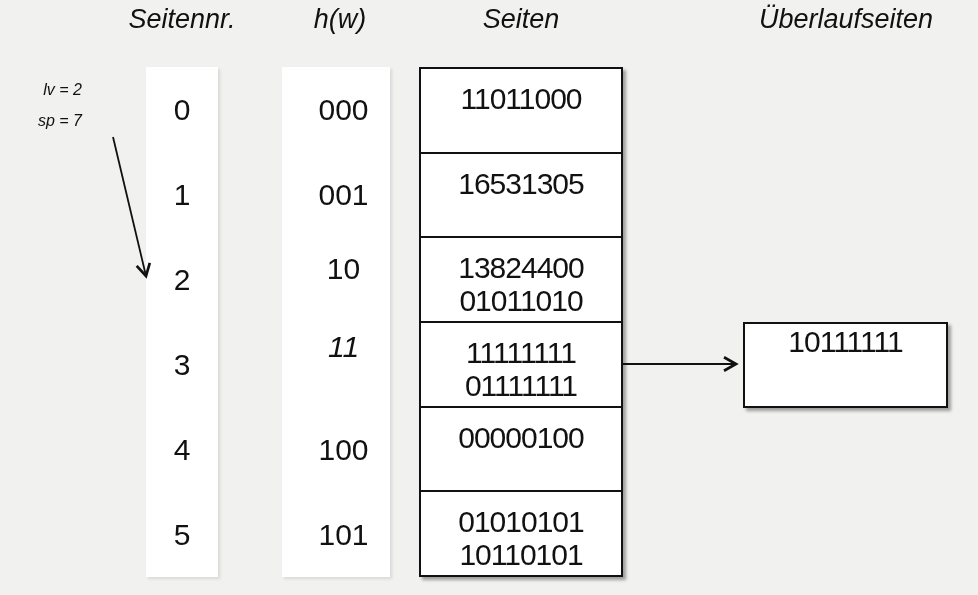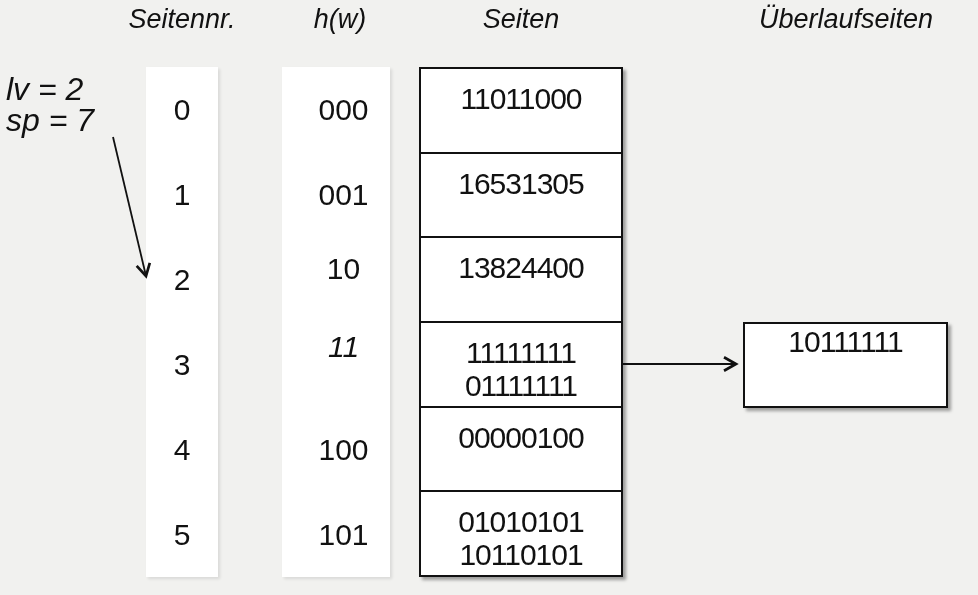--- a/index.html
+++ b/index.html
@@ -25,22 +25,22 @@
     font-style:italic;
     font-size:27px;
     line-height:34px;
   }
   .hdr-seitennr{left:182px;}
   .hdr-hash{left:340px;}
   .hdr-seiten{left:521px;}
   .hdr-ueberlauf{left:846px;}
   .annot{
     position:absolute;left:6px;top:74px;width:76px;
-    font-style:italic;font-size:32px;line-height:31px;
-    text-align:left;white-space:nowrap;
+    font-style:italic;font-size:16px;line-height:31px;
+    text-align:right;white-space:nowrap;
   }
   .strip{
     position:absolute;top:67px;height:510px;
     background:var(--surface);
     box-shadow:2px 2px 3px rgba(0,0,0,0.10);
   }
   .strip-nr{left:146px;width:72px;}
   .strip-h{left:282px;width:108px;}
   .pagestack{
     position:absolute;left:419px;top:67px;width:204px;height:510px;
@@ -102,20 +102,21 @@
       <div class="pagerow">
     <div class="binline l1">11011000</div>
     <div class="binline l2"></div>
   </div>
       <div class="pagerow">
     <div class="binline l1">16531305</div>
     <div class="binline l2"></div>
   </div>
       <div class="pagerow">
     <div class="binline l1">13824400</div>
+    <div class="binline l2">01011010</div>
   </div>
       <div class="pagerow">
     <div class="binline l1">11111111</div>
     <div class="binline l2">01111111</div>
   </div>
       <div class="pagerow">
     <div class="binline l1">00000100</div>
     <div class="binline l2"></div>
   </div>
       <div class="pagerow">

